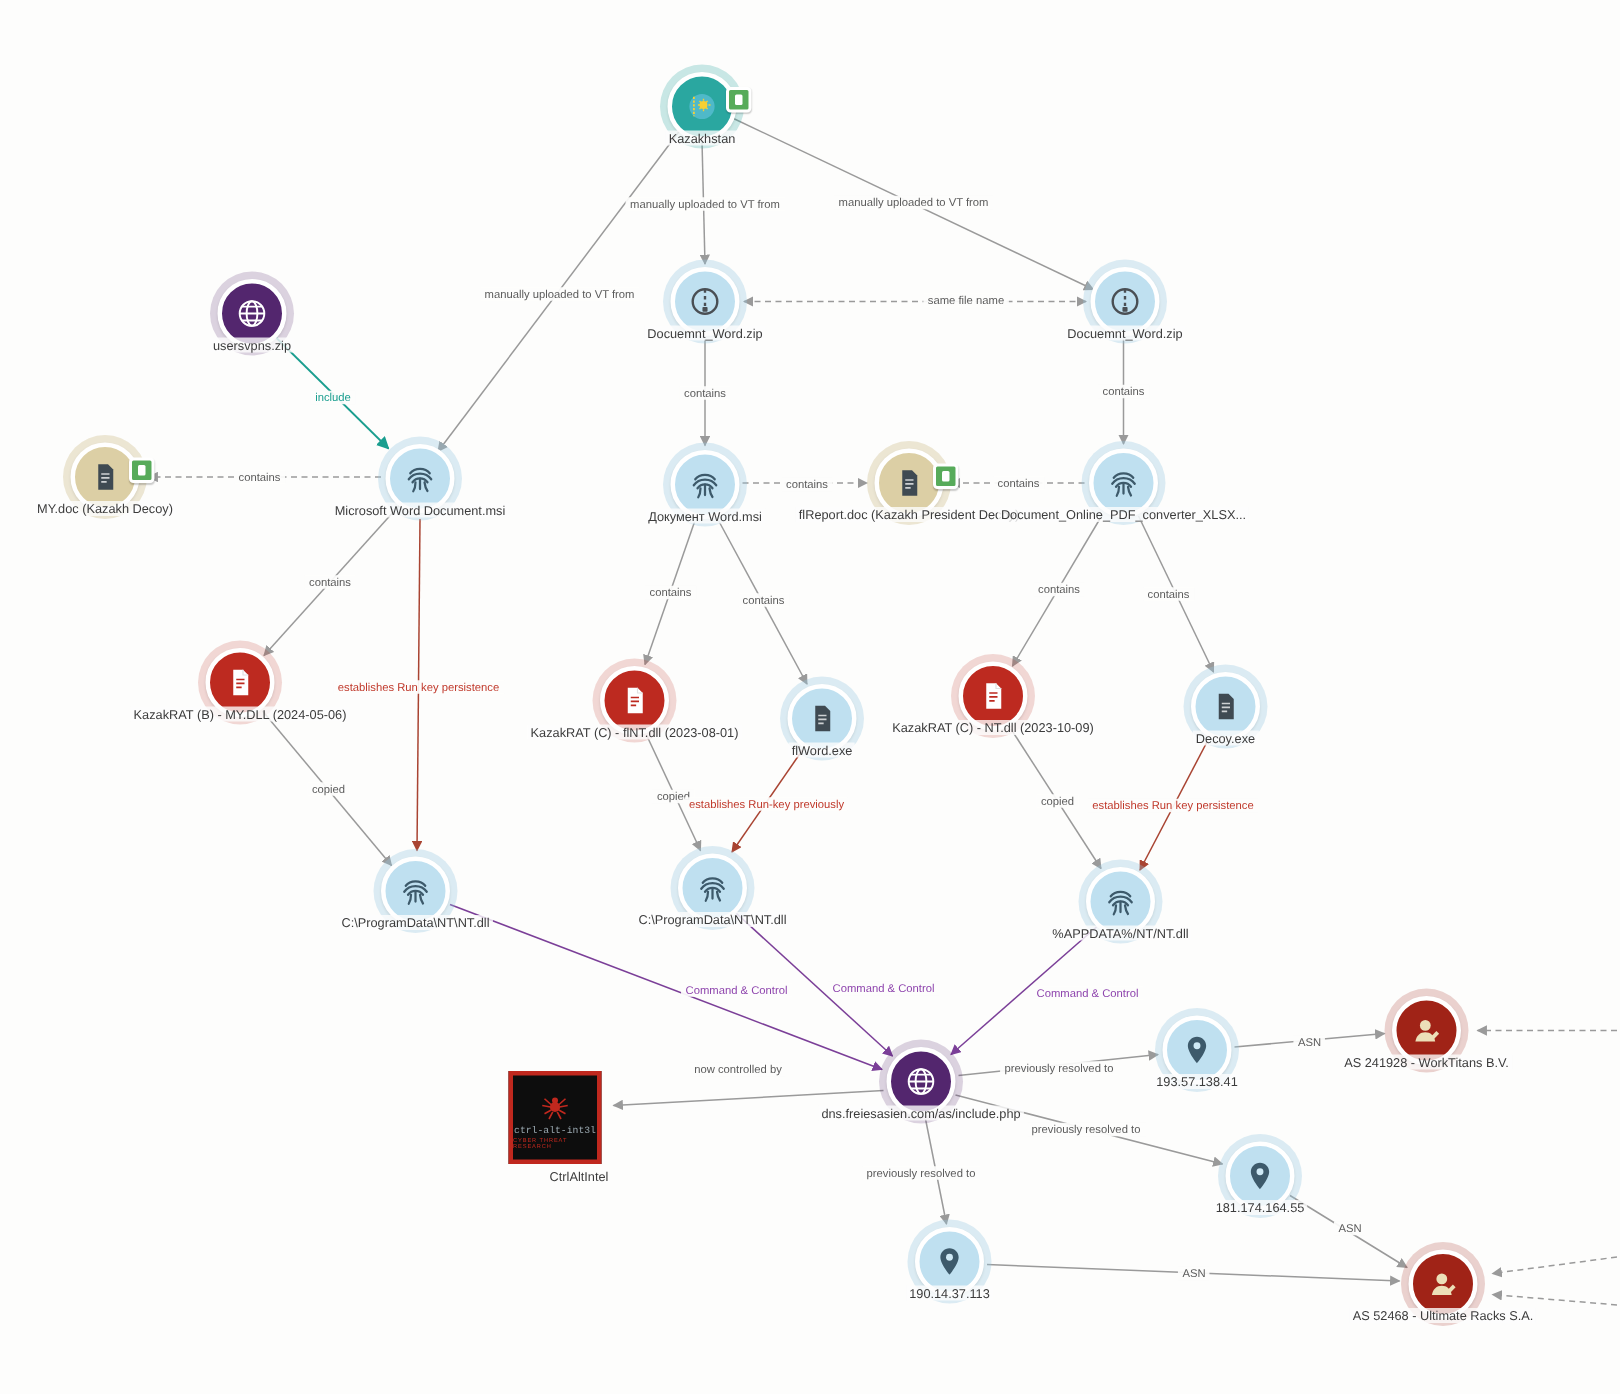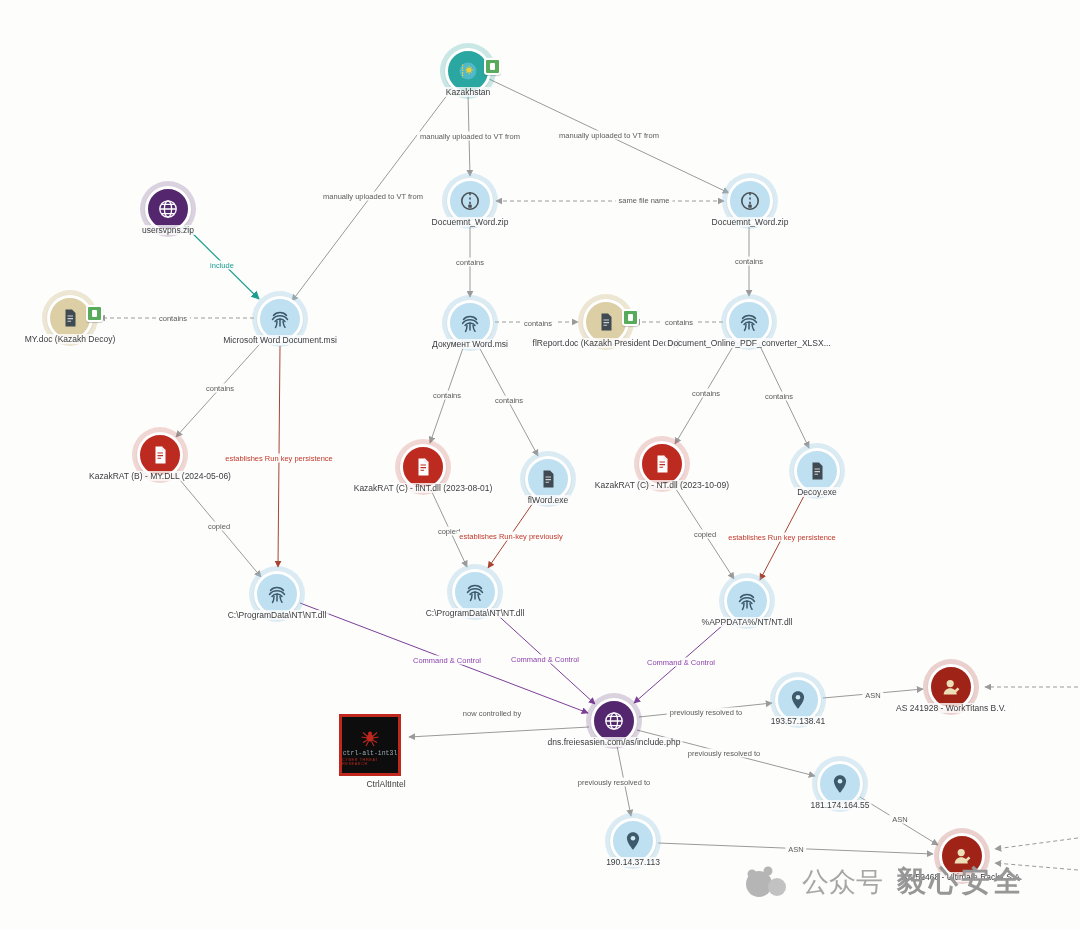--- a/index.html
+++ b/index.html
@@ -8,21 +8,21 @@
   svg.edges{position:absolute;left:0;top:0;}
   line{stroke-width:1;}
   .eg{stroke:#9a9a9a;}
   .ed{stroke:#9a9a9a;stroke-dasharray:4 3;}
   .er{stroke:#a94432;}
   .ep{stroke:#7b3f98;}
   .et{stroke:#1a9e8f;stroke-width:1.2;}
   .elabel{position:absolute;transform:translate(-50%,-50%);font-size:7.5px;color:#5b5b5b;
           background:rgba(253,253,252,.93);padding:0 3px;white-space:nowrap;z-index:3;}
   .elabel.red{color:#c0392b;}
-  .elabel.purple{color:#8e44ad;}
+  .elabel.purple{color:#8e44ad;margin-left:44px;}
   .elabel.teal{color:#1a9e8f;}
   .node{position:absolute;width:0;height:0;z-index:4;}
   .circle{position:absolute;transform:translate(-50%,-50%);width:40px;height:40px;border-radius:50%;
           border:3px solid #fff;display:flex;align-items:center;justify-content:center;}
   .circle svg{display:block;}
   .c-lblue{background:#bfe0f0;box-shadow:0 0 0 5px rgba(150,200,225,.32),0 1px 2px rgba(0,0,0,.15);}
   .c-teal {background:#2aa7a0;box-shadow:0 0 0 5px rgba(42,167,160,.25),0 1px 2px rgba(0,0,0,.15);}
   .c-tan  {background:#dccfa5;box-shadow:0 0 0 5px rgba(210,195,150,.4),0 1px 2px rgba(0,0,0,.15);}
   .c-red  {background:#bd2a20;box-shadow:0 0 0 5px rgba(189,42,32,.18),0 1px 2px rgba(0,0,0,.15);}
   .c-purple{background:#53266e;box-shadow:0 0 0 5px rgba(83,38,110,.2),0 1px 2px rgba(0,0,0,.15);}
@@ -404,24 +404,14 @@
 
   <div class="node" style="left:962px;top:856px">
     <div class="circle c-dred">
         <svg width="24" height="24">
           <use href="#i-person"></use>
         </svg>
       </div>
     <div class="nlabel">AS 52468 - Ultimate Racks S.A.</div>
   </div>
 
-  <div class="watermark">
-    <svg width="46" height="40" viewBox="0 0 46 40">
-      <circle cx="10" cy="12" r="4.5" fill="#b5b5b5"></circle>
-      <circle cx="26" cy="9" r="4.5" fill="#b5b5b5"></circle>
-      <circle cx="17" cy="22" r="13" fill="#b5b5b5"></circle>
-      <circle cx="35" cy="25" r="9" fill="#c2c2c2"></circle>
-    </svg>
-    <span>公众号</span>
-    <span class="wm-brand">毅心安全</span>
-  </div>
 
 </div>
 
 </body></html>

